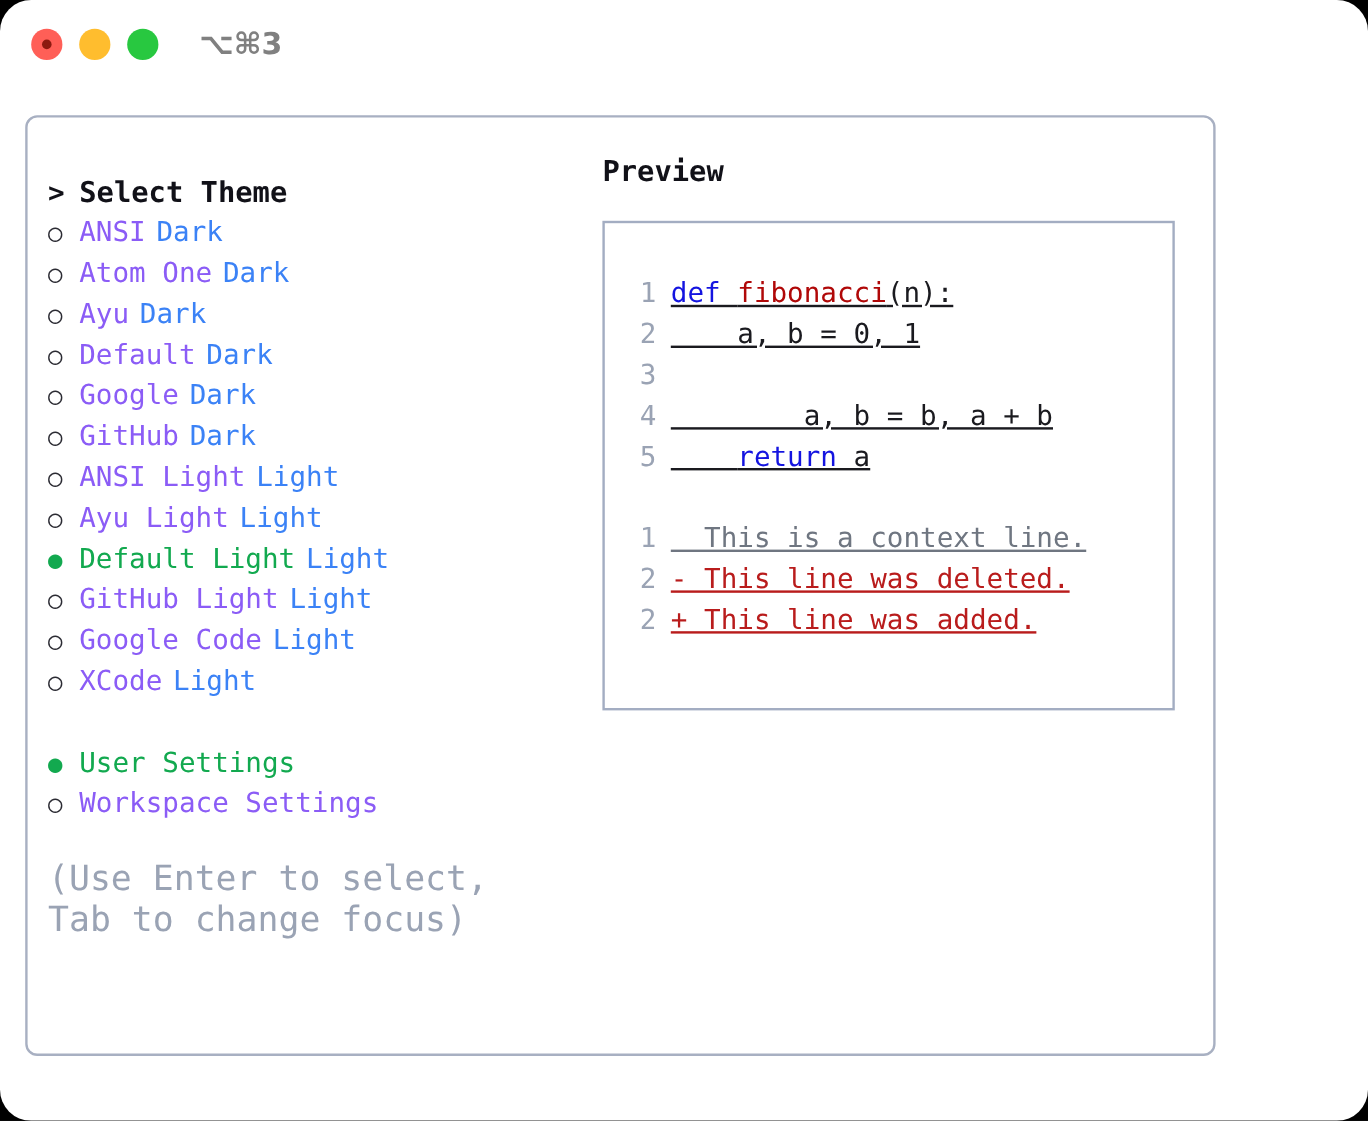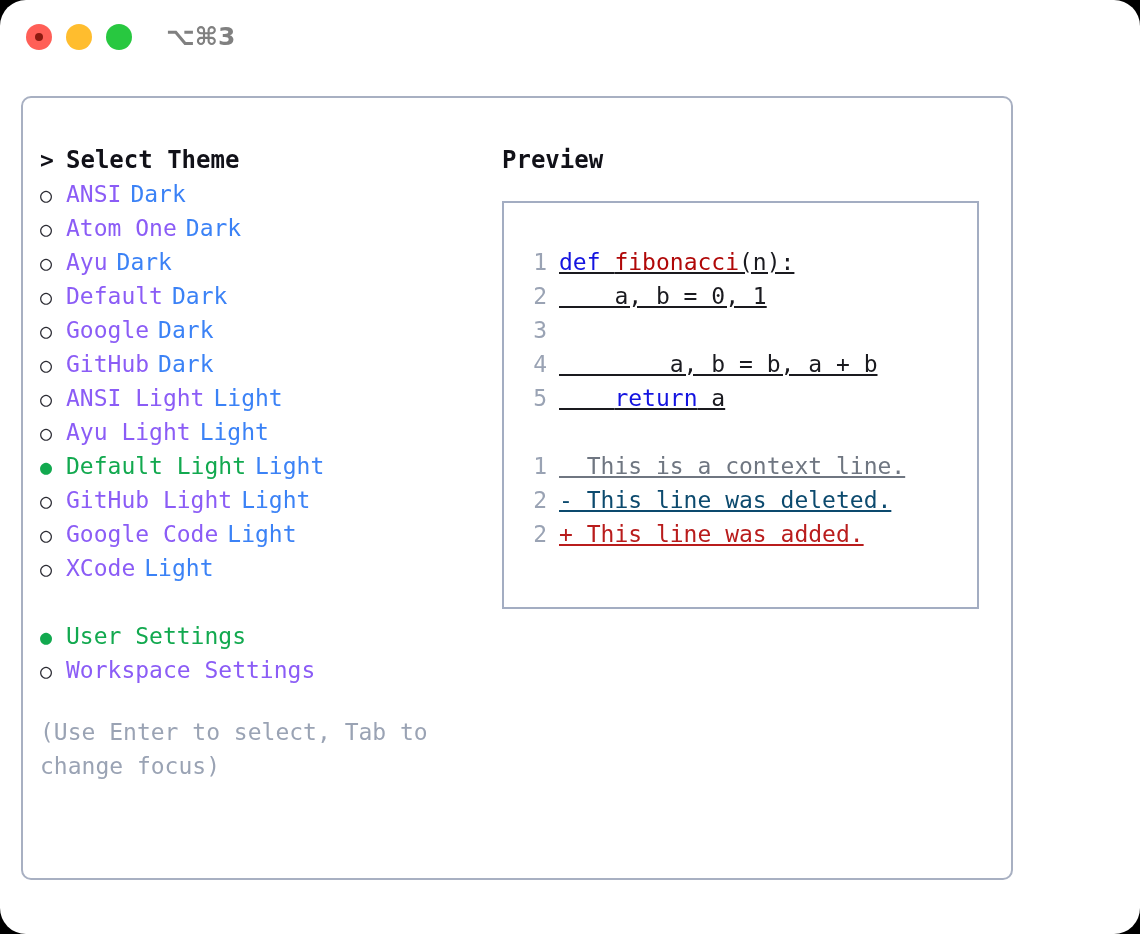--- a/index.html
+++ b/index.html
@@ -125,32 +125,32 @@
   .group-label {
     font-size: 23px;
     line-height: 34px;
     color: #111118;
     padding-left: 26px;
     white-space: pre;
   }
 
   #hint {
     margin-top: 28px;
-    font-size: 23px;
+    font-size: 29px;
     line-height: 34px;
     color: #9aa3b4;
     width: 412px;
     white-space: pre-wrap;
   }
 
   
   #right-pane {
     position: absolute;
     left: 479px;
-    top: 45px;
+    top: 28px;
     width: 490px;
   }
   #preview-title {
     font-size: 24px;
     font-weight: bold;
     line-height: 34px;
     color: #111118;
     white-space: pre;
   }
   #preview-box {
@@ -182,21 +182,21 @@
     text-align: right;
     margin-right: 12px;
     white-space: pre;
   }
   .codetext { white-space: pre; color: #1a1a1f; text-decoration: underline; }
   .tok-kw   { color: #1414e0; }
   .tok-fn   { color: #b00808; }
   .tok-plain{ color: #1a1a1f; }
   .gap-line { height: 34px; }
   .diff-ctx { color: #6f7681; }
-  .diff-del { color: #0c4a6e; }
+  .diff-del { color: #b91c1c; }
   .diff-add { color: #b91c1c; }
 </style>
 </head>
 <body>
 
 <div id="page">
 
   <div id="titlebar">
     <div class="dots">
       <span class="dot dot-red"></span>

